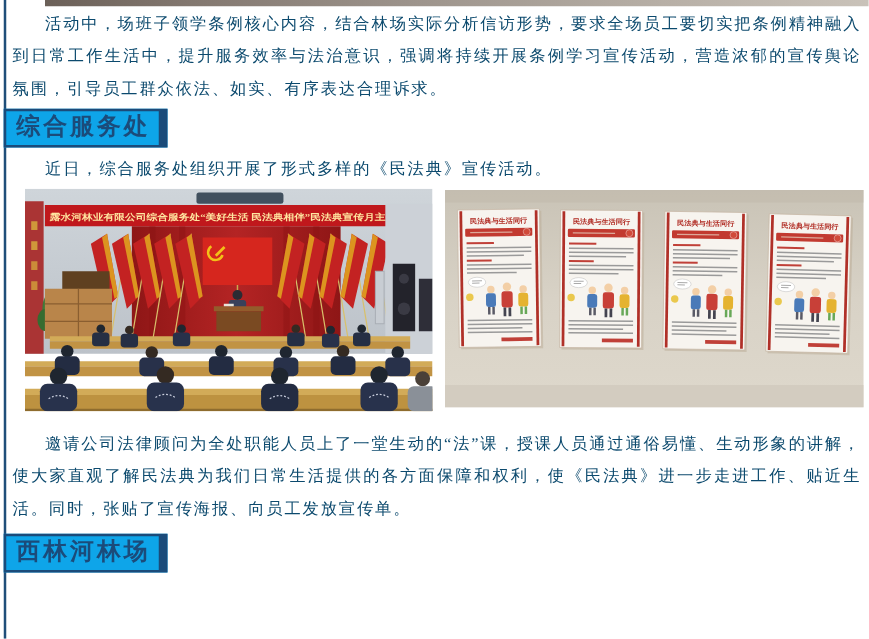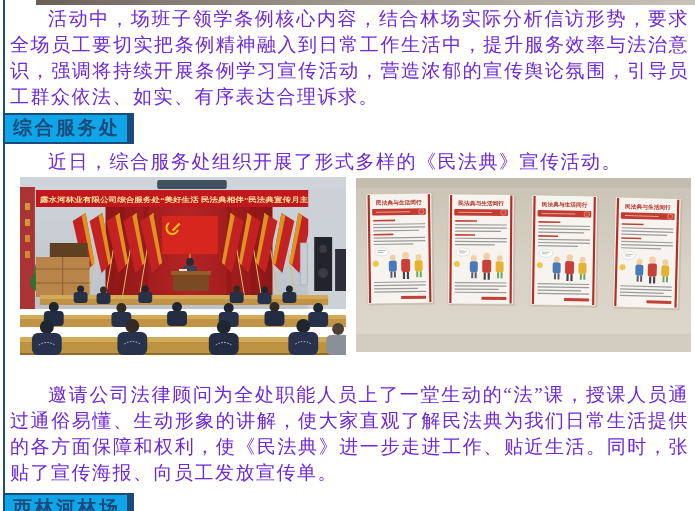--- a/index.html
+++ b/index.html
@@ -6,35 +6,35 @@
   body{
     width:695px;height:511px;position:relative;overflow:hidden;
     background:#ffffff;
     font-family:"Liberation Serif", serif;
   }
   .left-line{position:absolute;left:3px;top:0;width:2px;height:511px;background:#1f4e79;}
   .top-strip{position:absolute;left:36px;right:0;top:0;height:5px;
     background:linear-gradient(90deg,#6b6058 0%,#837870 18%,#9d948c 45%,#b7afa6 75%,#c9c2b9 100%);}
   .content{position:absolute;left:10px;top:6px;right:4px;}
   .para{
-    font-size:19px;line-height:26px;color:#6d28d9;letter-spacing:1.5px;
+    font-size:13px;line-height:26px;color:#0c4a6e;letter-spacing:1.5px;
     text-align:justify;text-indent:2em;margin:0;padding-right:2px;
   }
   .section-box{
     display:inline-block;margin-left:-7px;background:#0ea5e9;
     border:2px solid #1b4b7a;border-right:7px solid #1b4b7a;
     padding:2px 6px 3px 8px;
     font-size:19px;font-weight:bold;color:#1b4b7a;letter-spacing:2.5px;line-height:22px;
   }
   .box1{margin-top:3px;}
-  .p2{margin-top:5px;}
+  .p2{margin-top:5px;font-family:Liberation Mono, monospace;}
   .photo-row{display:flex;gap:10px;margin-top:2px;margin-left:10px;align-items:flex-start;}
   .photo{display:block;}
   .photo-right{margin-top:1px;}
-  .p3{margin-top:27px;}
+  .p3{margin-top:13px;}
   .box2{margin-top:7px;}
 </style>
 </head>
 <body>
 
 <div class="left-line"></div>
 <div class="top-strip"></div>
 
 <div class="content">
 

